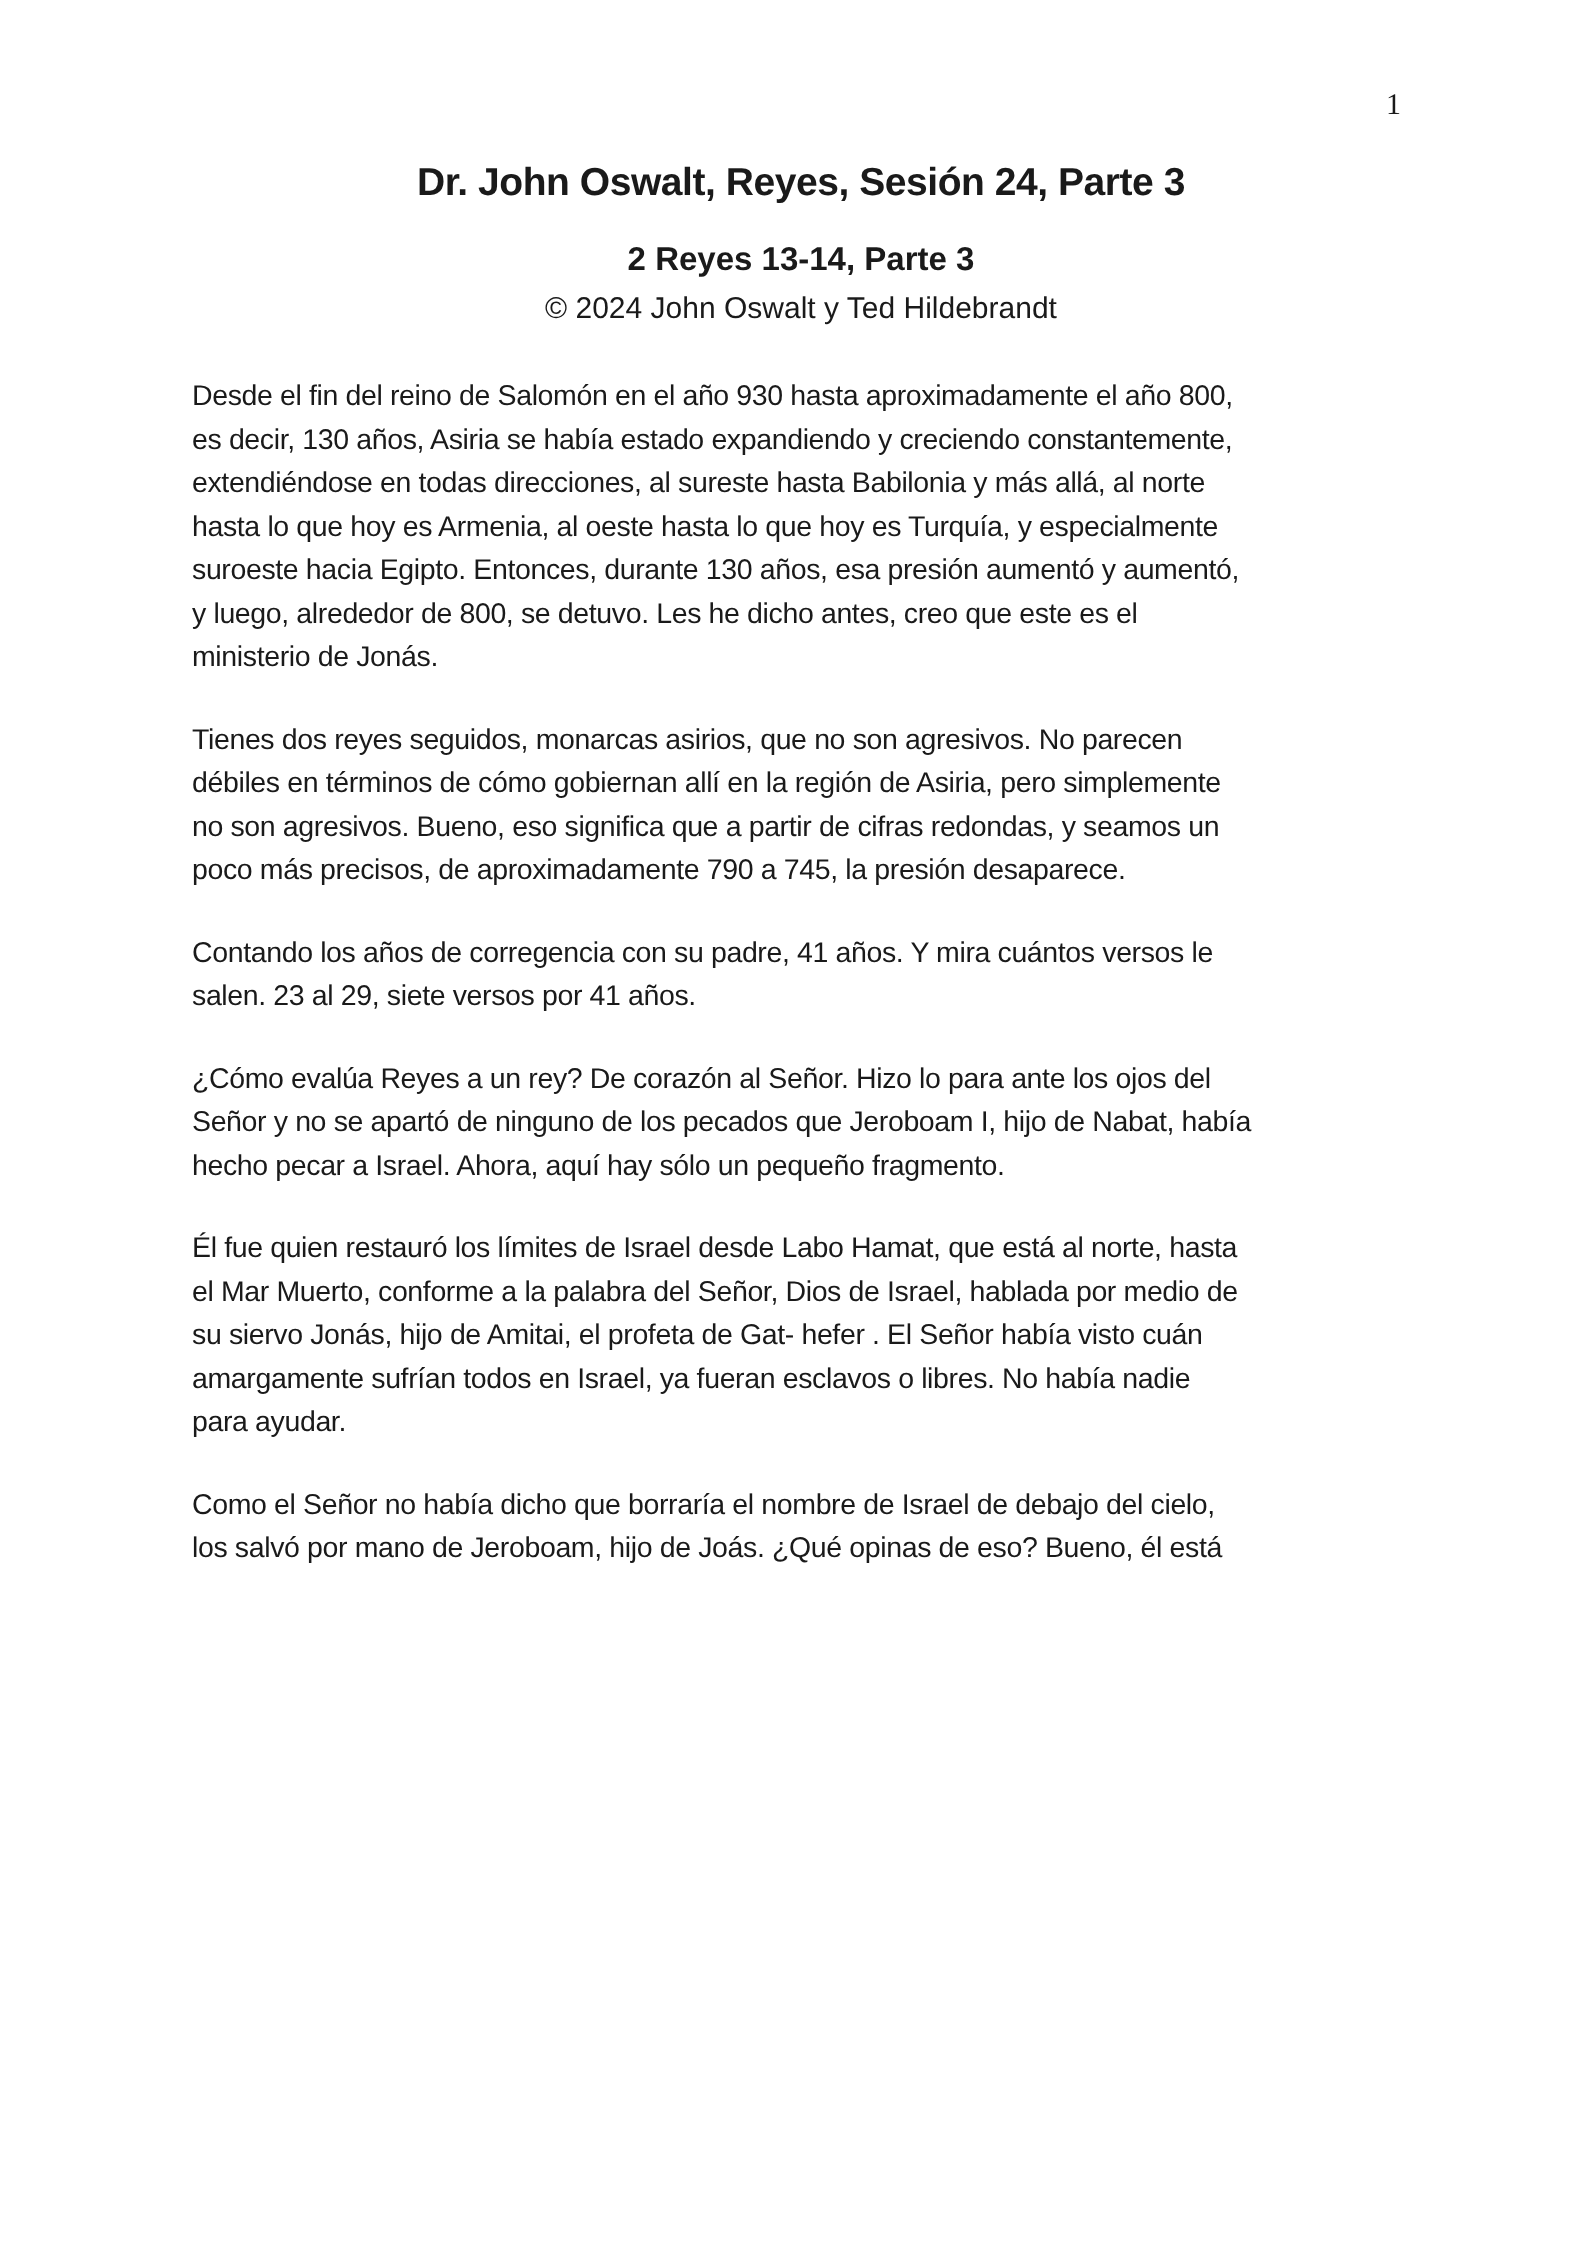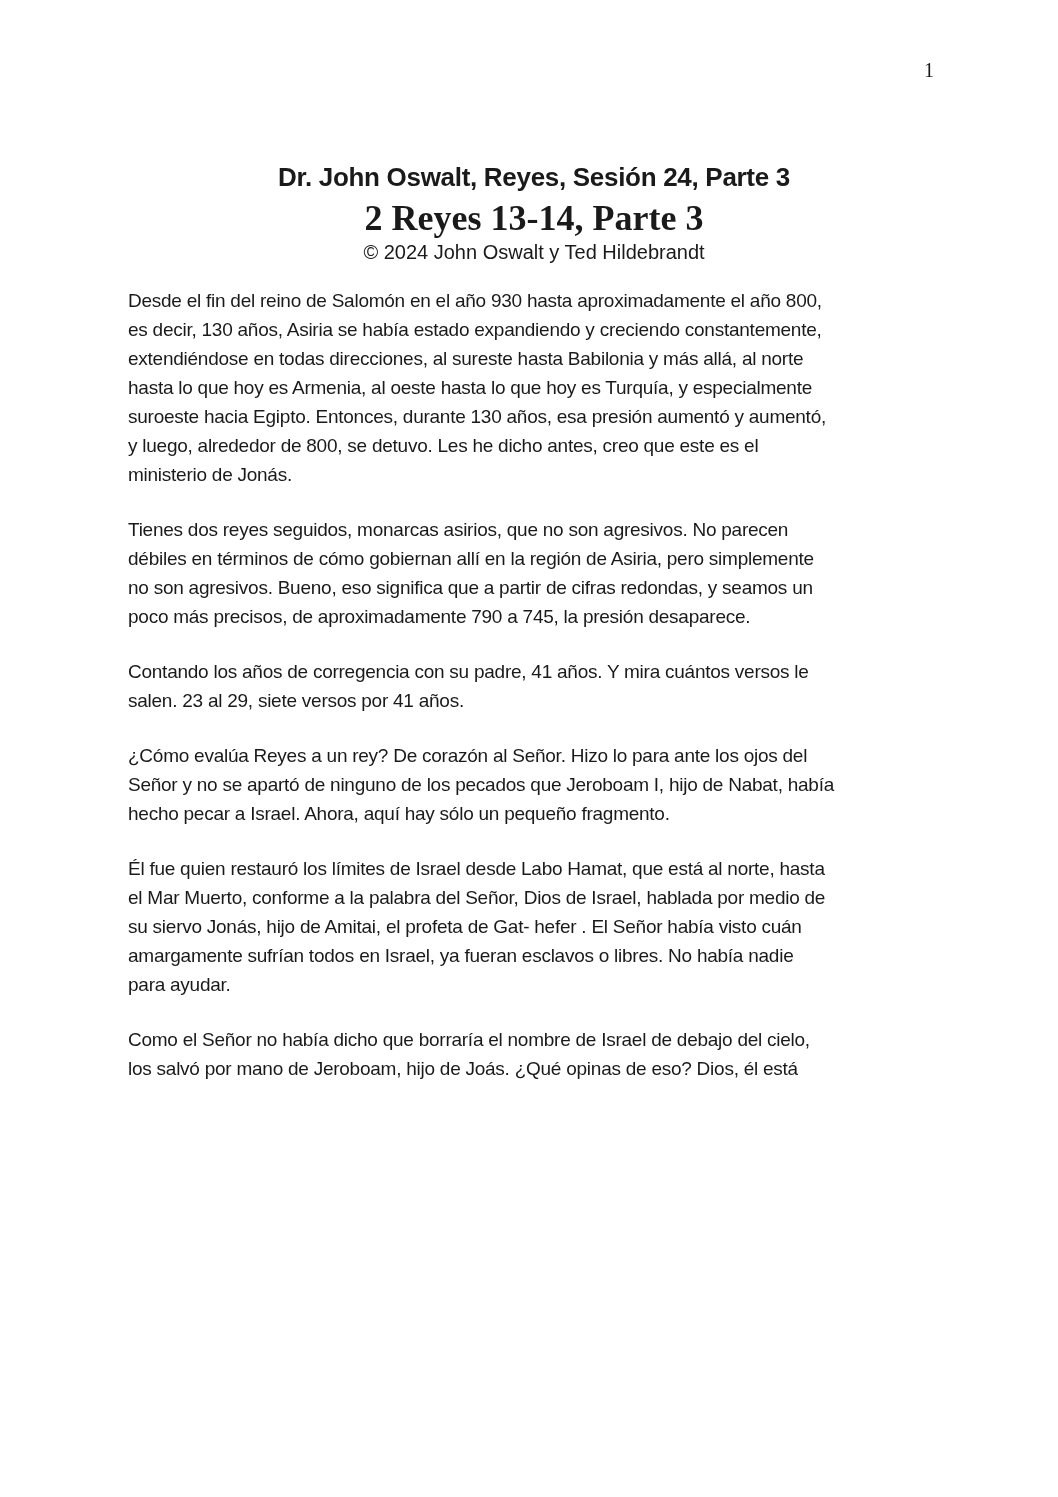--- a/index.html
+++ b/index.html
@@ -22,42 +22,42 @@
   .page-number {
     margin-top: 58px;
     text-align: right;
     font-family: "Liberation Serif", serif;
     font-size: 20px;
     line-height: 24px;
     padding-right: 6px;
   }
   header { text-align: center; }
   .title-sans {
-    margin-top: 78px;
+    margin-top: 22px;
     font-family: "Liberation Sans", sans-serif;
     font-weight: bold;
     font-size: 26px;
     line-height: 34px;
     letter-spacing: -0.3px;
   }
   .title-serif {
-    margin-top: 6px;
-    font-family: Liberation Serif, serif;
+    margin-top: 16px;
+    font-family: Liberation Sans, sans-serif;
     font-weight: bold;
-    font-size: 36px;
+    font-size: 22px;
     line-height: 37px;
   }
   .copyright {
     margin-top: 2px;
     font-family: Liberation Sans, sans-serif;
     font-size: 20px;
     line-height: 26px;
   }
   main {
-    margin-top: 21px;
+    margin-top: 31px;
     font-family: "Liberation Sans", sans-serif;
     font-size: 19px;
     line-height: 29px;
     letter-spacing: -0.25px;
     text-align: left;
   }
   main p.para {
     white-space: pre-line;
     margin: 0 0 26px 0;
   }
@@ -92,17 +92,17 @@
 salen. 23 al 29, siete versos por 41 años.</p>
         <p class="para">¿Cómo evalúa Reyes a un rey? De corazón al Señor. Hizo lo para ante los ojos del
 Señor y no se apartó de ninguno de los pecados que Jeroboam I, hijo de Nabat, había
 hecho pecar a Israel. Ahora, aquí hay sólo un pequeño fragmento.</p>
         <p class="para">Él fue quien restauró los límites de Israel desde Labo Hamat, que está al norte, hasta
 el Mar Muerto, conforme a la palabra del Señor, Dios de Israel, hablada por medio de
 su siervo Jonás, hijo de Amitai, el profeta de Gat- hefer . El Señor había visto cuán
 amargamente sufrían todos en Israel, ya fueran esclavos o libres. No había nadie
 para ayudar.</p>
         <p class="para">Como el Señor no había dicho que borraría el nombre de Israel de debajo del cielo,
-los salvó por mano de Jeroboam, hijo de Joás. ¿Qué opinas de eso? Dios, él está</p>
+los salvó por mano de Jeroboam, hijo de Joás. ¿Qué opinas de eso? Bueno, él está</p>
       </main>
 
   </div>
 </div>
 
 </body></html>

